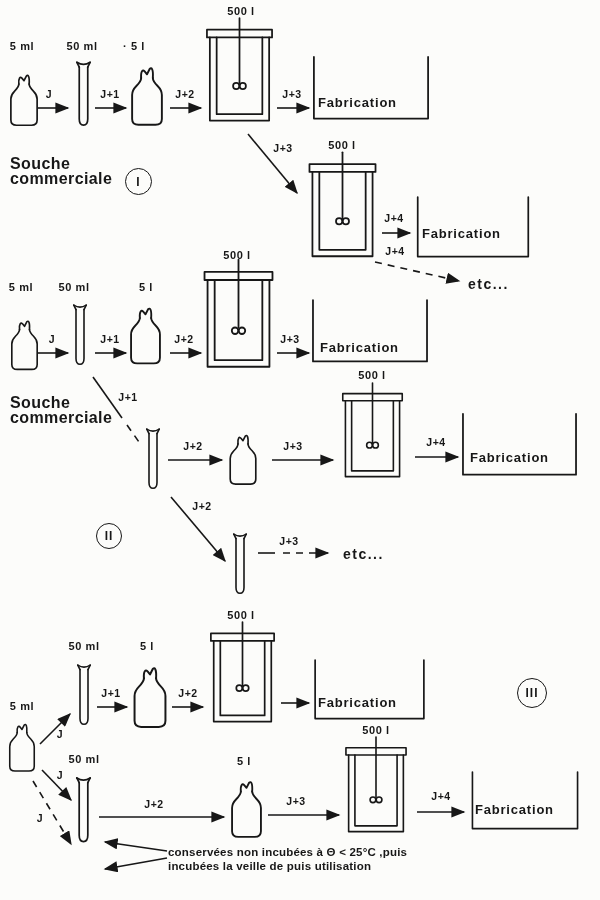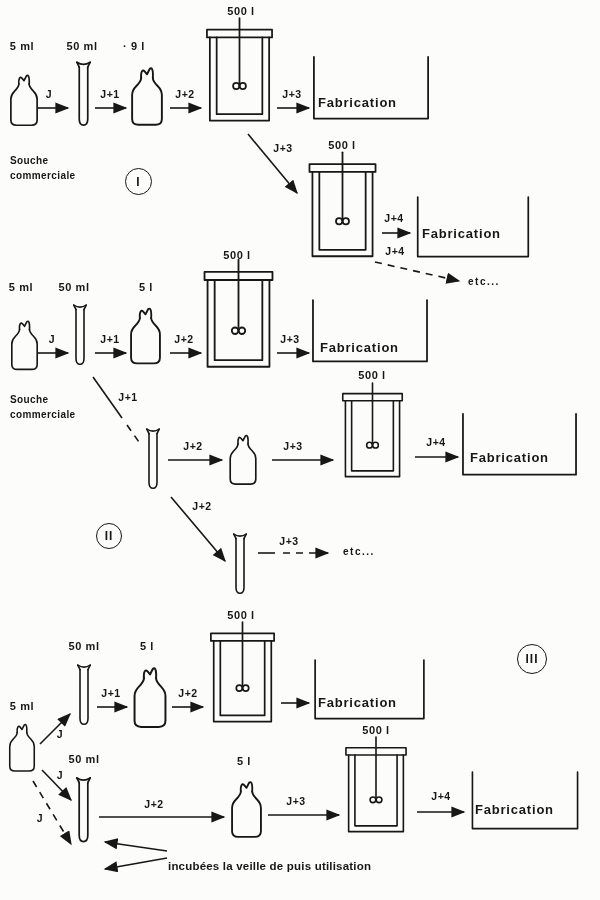--- a/index.html
+++ b/index.html
@@ -8,22 +8,22 @@
   #stage{position:absolute;inset:0;width:600px;height:900px;}
   svg.canvas{position:absolute;left:0;top:0;}
   svg .ink{stroke:#171717;fill:none;stroke-width:1.8;stroke-linecap:round;stroke-linejoin:round;}
   svg .arr{stroke:#171717;fill:none;stroke-width:1.6;stroke-linecap:butt;}
   svg .dash{stroke-dasharray:7 6;}
   .lbl{position:absolute;font-weight:bold;font-size:10.5px;line-height:1;color:#171717;
        letter-spacing:0.6px;white-space:nowrap;transform:translateX(-50%);}
   .la{transform:none;}
   .vol{font-size:11px;}
   .fab{font-size:13px;letter-spacing:0.8px;}
-  .src{font-size:10px;letter-spacing:0.4px;font-weight:bold;}
-  .etc{font-size:10px;letter-spacing:1.5px;}
+  .src{font-size:16px;letter-spacing:0.4px;font-weight:bold;}
+  .etc{font-size:14px;letter-spacing:1.5px;}
   .note{font-size:11.5px;letter-spacing:0.2px;}
   .circ{position:absolute;border:1.7px solid #171717;border-radius:50%;
         display:flex;align-items:center;justify-content:center;
         font-weight:bold;font-size:12px;letter-spacing:1px;color:#171717;box-sizing:border-box;}
 </style>
 </head>
 <body>
 
 <div id="stage">
 
@@ -109,21 +109,21 @@
   <line class="arr" x1="268" y1="815" x2="339" y2="815" marker-end="url(#ah)"></line>
   <use href="#sym-ferm" x="342" y="737" width="68" height="96"></use>
   <line class="arr" x1="417" y1="812" x2="464" y2="812" marker-end="url(#ah)"></line>
   <use href="#sym-tank" x="468" y="772" width="114" height="58"></use>
   <line class="arr" x1="167" y1="851" x2="105" y2="842" marker-end="url(#ah)"></line>
   <line class="arr" x1="167" y1="858" x2="105" y2="869" marker-end="url(#ah)"></line>
 </svg>
 
 <div class="lbl vol" style="left:22px;top:41px">5 ml</div>
 <div class="lbl vol" style="left:82px;top:41px">50 ml</div>
-<div class="lbl vol" style="left:134px;top:41px">· 9 l</div>
+<div class="lbl vol" style="left:134px;top:41px">· 5 l</div>
 <div class="lbl vol" style="left:241px;top:6px">500 l</div>
 <div class="lbl" style="left:49px;top:89px">J</div>
 <div class="lbl" style="left:110px;top:89px">J+1</div>
 <div class="lbl" style="left:185px;top:89px">J+2</div>
 <div class="lbl" style="left:292px;top:89px">J+3</div>
 <div class="lbl fab la" style="left:318px;top:96px">Fabrication</div>
 <div class="lbl" style="left:283px;top:143px">J+3</div>
 <div class="lbl vol" style="left:342px;top:140px">500 l</div>
 <div class="lbl" style="left:394px;top:213px">J+4</div>
 <div class="lbl" style="left:395px;top:246px">J+4</div>
@@ -156,25 +156,26 @@
 <div class="circ" style="left:96px;top:523px;width:26px;height:26px">II</div>
 
 <div class="lbl vol" style="left:241px;top:610px">500 l</div>
 <div class="lbl vol" style="left:84px;top:641px">50 ml</div>
 <div class="lbl vol" style="left:147px;top:641px">5 l</div>
 <div class="lbl vol" style="left:22px;top:701px">5 ml</div>
 <div class="lbl" style="left:60px;top:729px">J</div>
 <div class="lbl" style="left:111px;top:688px">J+1</div>
 <div class="lbl" style="left:188px;top:688px">J+2</div>
 <div class="lbl fab la" style="left:318px;top:696px">Fabrication</div>
-<div class="circ" style="left:517px;top:644px;width:30px;height:30px">III</div>
+<div class="circ" style="left:517px;top:678px;width:30px;height:30px">III</div>
 <div class="lbl vol" style="left:84px;top:754px">50 ml</div>
 <div class="lbl" style="left:60px;top:770px">J</div>
 <div class="lbl" style="left:40px;top:813px">J</div>
 <div class="lbl" style="left:154px;top:799px">J+2</div>
 <div class="lbl vol" style="left:244px;top:756px">5 l</div>
 <div class="lbl" style="left:296px;top:796px">J+3</div>
 <div class="lbl vol" style="left:376px;top:725px">500 l</div>
 <div class="lbl" style="left:441px;top:791px">J+4</div>
 <div class="lbl fab la" style="left:475px;top:803px">Fabrication</div>
+<div class="lbl note la" style="left:168px;top:847px">conservées non incubées à Θ &lt; 25°C ,puis</div>
 <div class="lbl note la" style="left:168px;top:861px">incubées la veille de puis utilisation</div>
 
 </div>
 
 </body></html>

